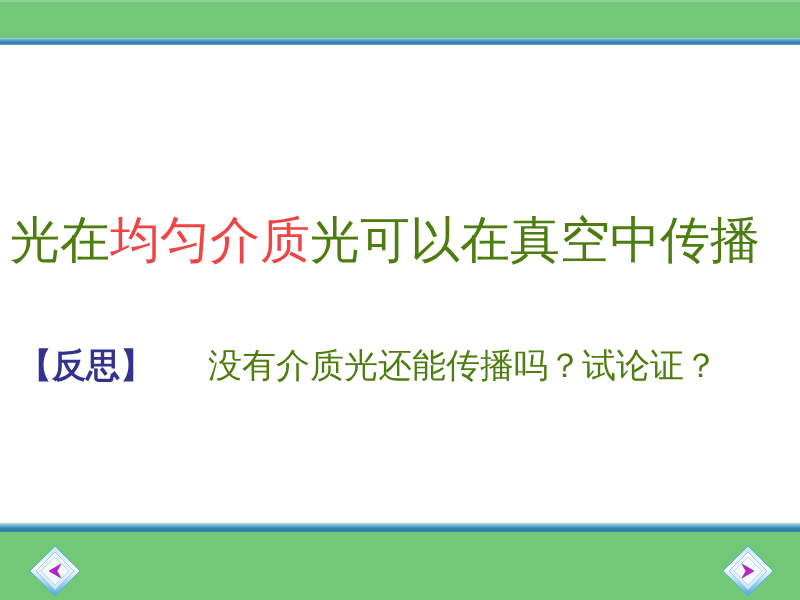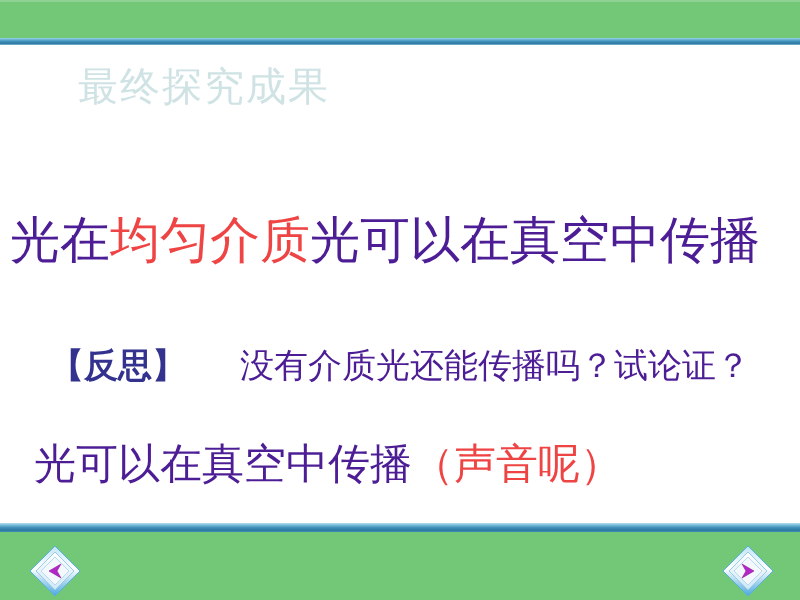--- a/index.html
+++ b/index.html
@@ -121,65 +121,60 @@
     top: 210px;
     font-size: 50px;
     line-height: 60px;
     letter-spacing: 0px;
   }
   .line-2 {
     left: 18px;
     top: 343px;
     font-size: 34px;
     line-height: 44px;
-    margin-left: 32px;
   }
   .line-2 .reflect-tag {
     font-weight: bold;
     color: #33338f;
     letter-spacing: 0px;
   }
   .line-2 .gap {
     display: inline-block;
     width: 54px;
   }
   .line-3 {
     left: 34px;
     top: 437px;
     font-size: 42px;
     line-height: 54px;
   }
 
   .teal { color: #ef4444; }
-  .black { color: #4c1d95; }
+  .black { color: #4d7c0f; }
 </style>
 </head>
 <body>
 
 <div class="slide">
 
   <div class="top-band">
     <div class="top-band-inner-edge"></div>
   </div>
   <div class="top-rule"></div>
   <div class="top-rule-hair"></div>
 
-  <div class="slide-title">最终探究成果</div>
 
   <div class="line line-1">
     <span class="black">光在</span><span class="teal">均匀介质</span><span class="black">光可以在真空中传播</span>
   </div>
 
   <div class="line line-2">
     <span class="reflect-tag">【反思】</span><span class="gap"></span><span class="black">没有介质光还能传播吗？试论证？</span>
   </div>
 
-  <div class="line line-3">
-    <span class="black">光可以在真空中传播</span><span class="teal">（声音呢）</span>
-  </div>
 
   <div class="bottom-rule"></div>
   <div class="bottom-band"></div>
 
   <div class="nav-btn nav-prev">
     <svg width="52" height="52" viewBox="0 0 52 52">
       <defs>
         <linearGradient id="dOuterL" x1="0" y1="0" x2="0" y2="1">
           <stop offset="0%" stop-color="#bfe4f5"></stop>
           <stop offset="45%" stop-color="#ffffff"></stop>

